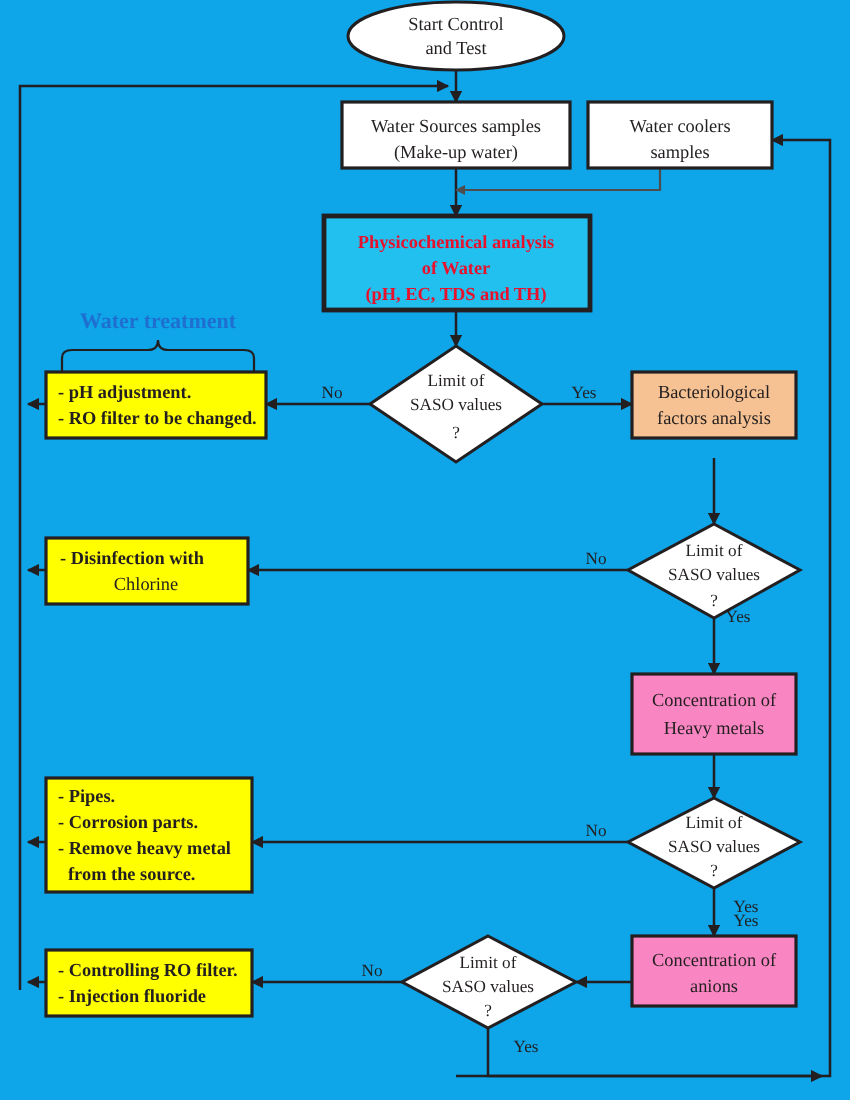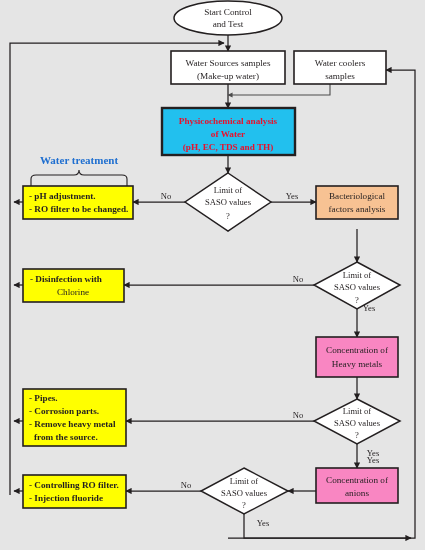--- a/index.html
+++ b/index.html
@@ -7,21 +7,21 @@
     padding: 0;
     background: #ffffff;
   }
   body {
     font-family: "Liberation Serif", serif;
   }
   #chart-root {
     position: relative;
     width: 425px;
     height: 550px;
-    background: #e5e5e5;
+    background: #0ea5e9;
     overflow: hidden;
   }
   svg#flow {
     display: block;
     width: 425px;
     height: 550px;
   }
   .edge {
     stroke: #231f20;
     stroke-width: 1.25;

